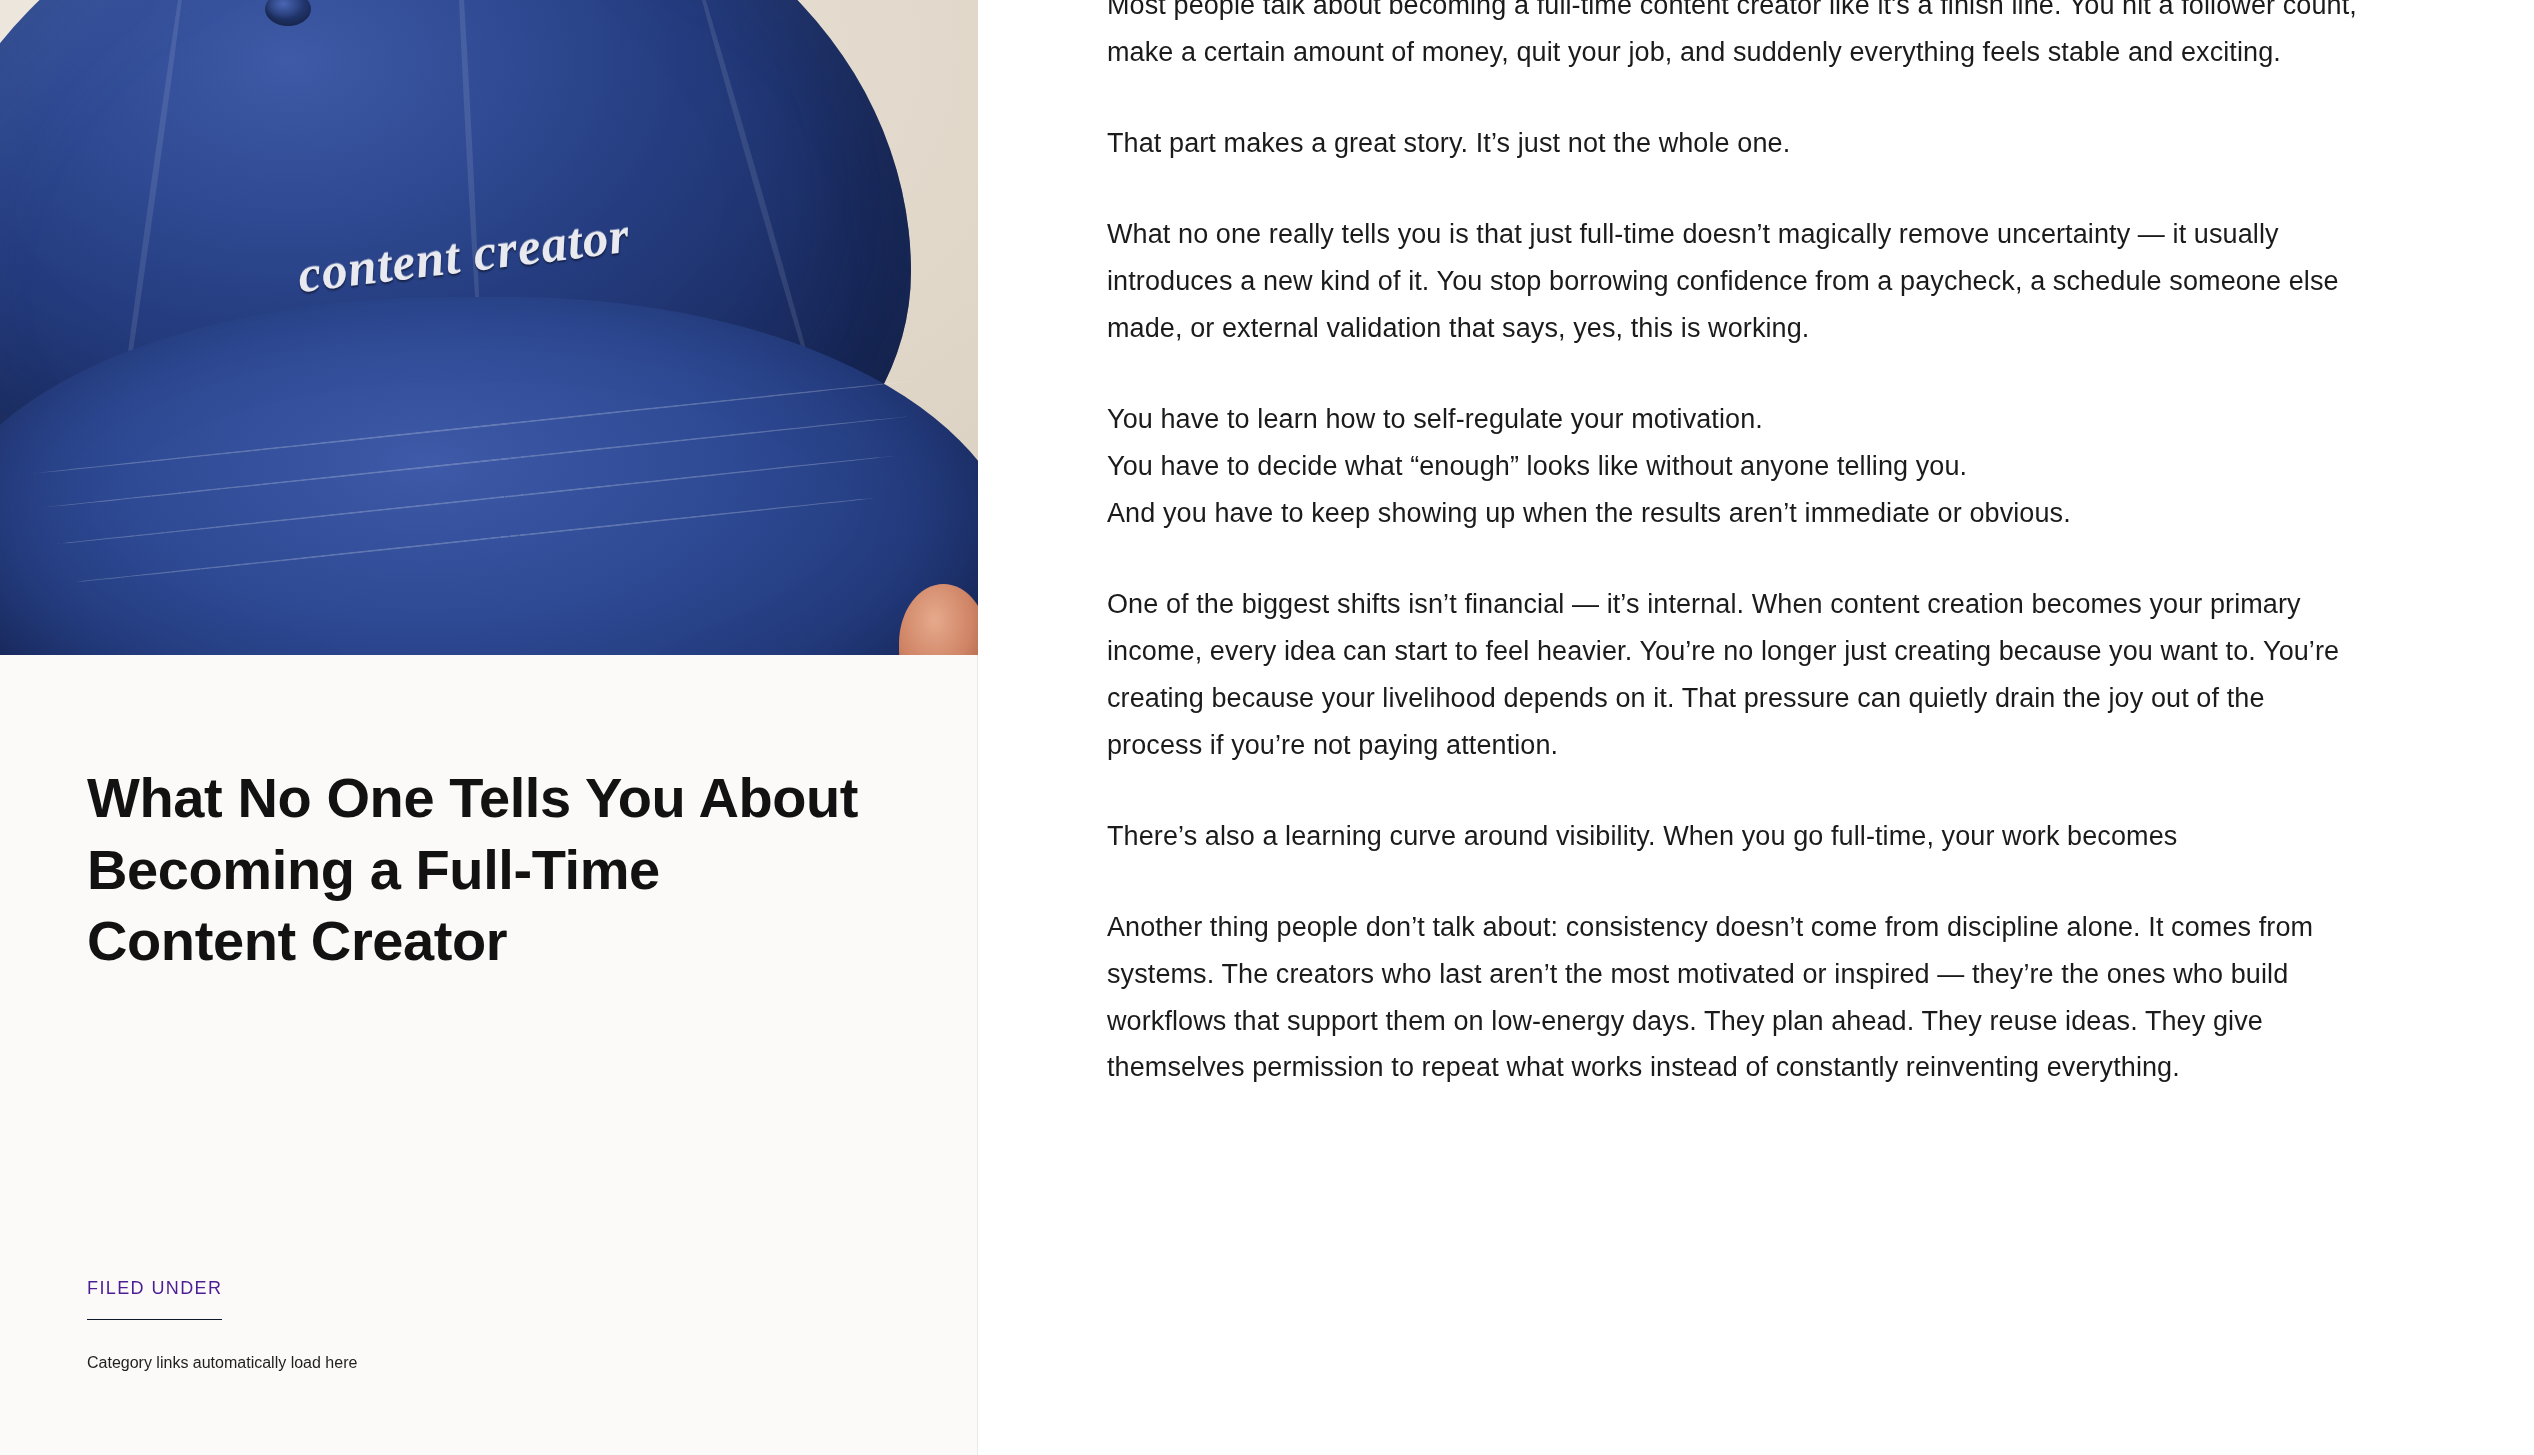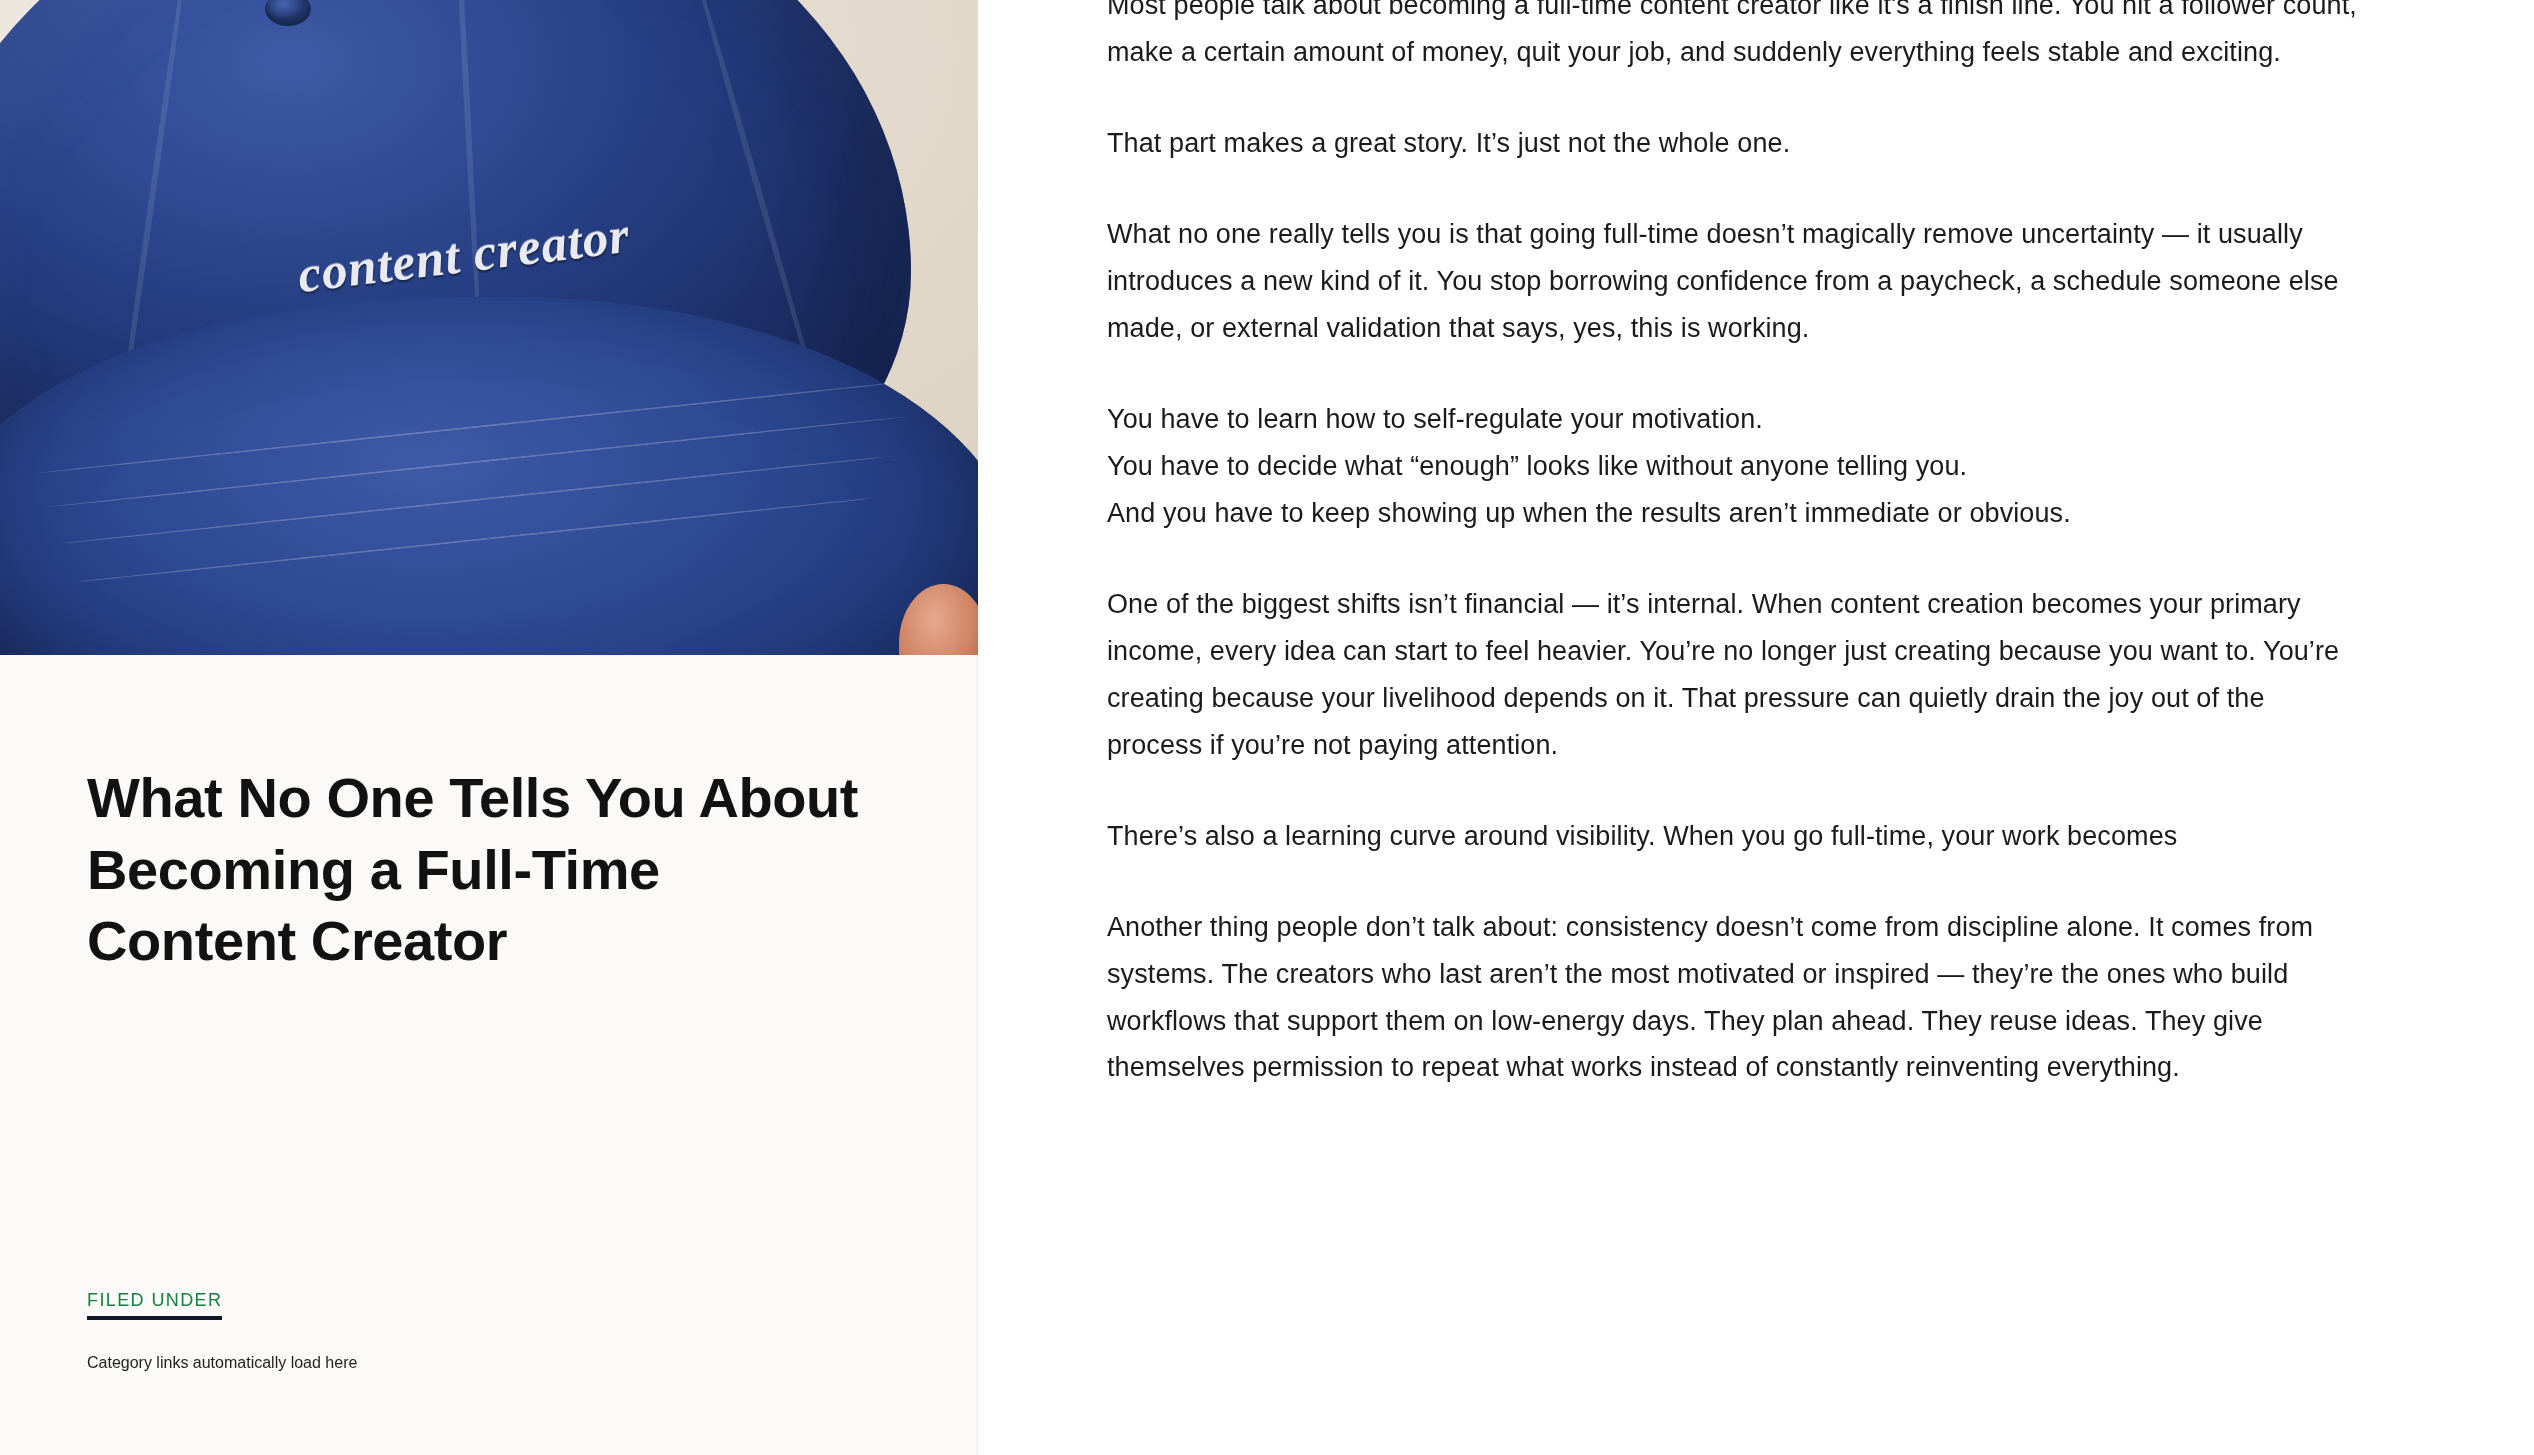--- a/index.html
+++ b/index.html
@@ -138,23 +138,23 @@
   .filed-under-block {
     position: absolute;
     left: 87px;
     bottom: 83px;
     width: 733px;
   }
   .filed-under-label {
     font-size: 18px;
     letter-spacing: 1.4px;
     text-transform: uppercase;
-    color: #15803d;
-    padding-bottom: 5px;
-    border-bottom: 4px solid #0f172a;
+    color: #4c1d95;
+    padding-bottom: 20px;
+    border-bottom: 1px solid #0f172a;
     display: inline-block;
     min-width: 111px;
   }
   .category-links {
     margin-top: 34px;
     font-size: 16px;
     color: #1f1f1f;
   }
 
   
@@ -216,21 +216,21 @@
       <div class="category-links">Category links automatically load here</div>
     </div>
 
   </div>
 
   <div class="right-col">
     <div class="article-body">
 
       <p>Most people talk about becoming a full-time content creator like it's a finish line. You hit a follower count, make a certain amount of money, quit your job, and suddenly everything feels stable and exciting.</p>
       <p>That part makes a great story. It’s just not the whole one.</p>
-      <p>What no one really tells you is that going full-time doesn’t magically remove uncertainty — it usually introduces a new kind of it. You stop borrowing confidence from a paycheck, a schedule someone else made, or external validation that says, yes, this is working.</p>
+      <p>What no one really tells you is that just full-time doesn’t magically remove uncertainty — it usually introduces a new kind of it. You stop borrowing confidence from a paycheck, a schedule someone else made, or external validation that says, yes, this is working.</p>
 
       <p class="tight-lines">
         <span class="line">You have to learn how to self-regulate your motivation.</span>
         <span class="line">You have to decide what “enough” looks like without anyone telling you.</span>
         <span class="line">And you have to keep showing up when the results aren’t immediate or obvious.</span>
       </p>
 
       <p>One of the biggest shifts isn’t financial — it’s internal. When content creation becomes your primary income, every idea can start to feel heavier. You’re no longer just creating because you want to. You’re creating because your livelihood depends on it. That pressure can quietly drain the joy out of the process if you’re not paying attention.</p>
       <p>There’s also a learning curve around visibility. When you go full-time, your work becomes</p>
       <p>Another thing people don’t talk about: consistency doesn’t come from discipline alone. It comes from systems. The creators who last aren’t the most motivated or inspired — they’re the ones who build workflows that support them on low-energy days. They plan ahead. They reuse ideas. They give themselves permission to repeat what works instead of constantly reinventing everything.</p>

